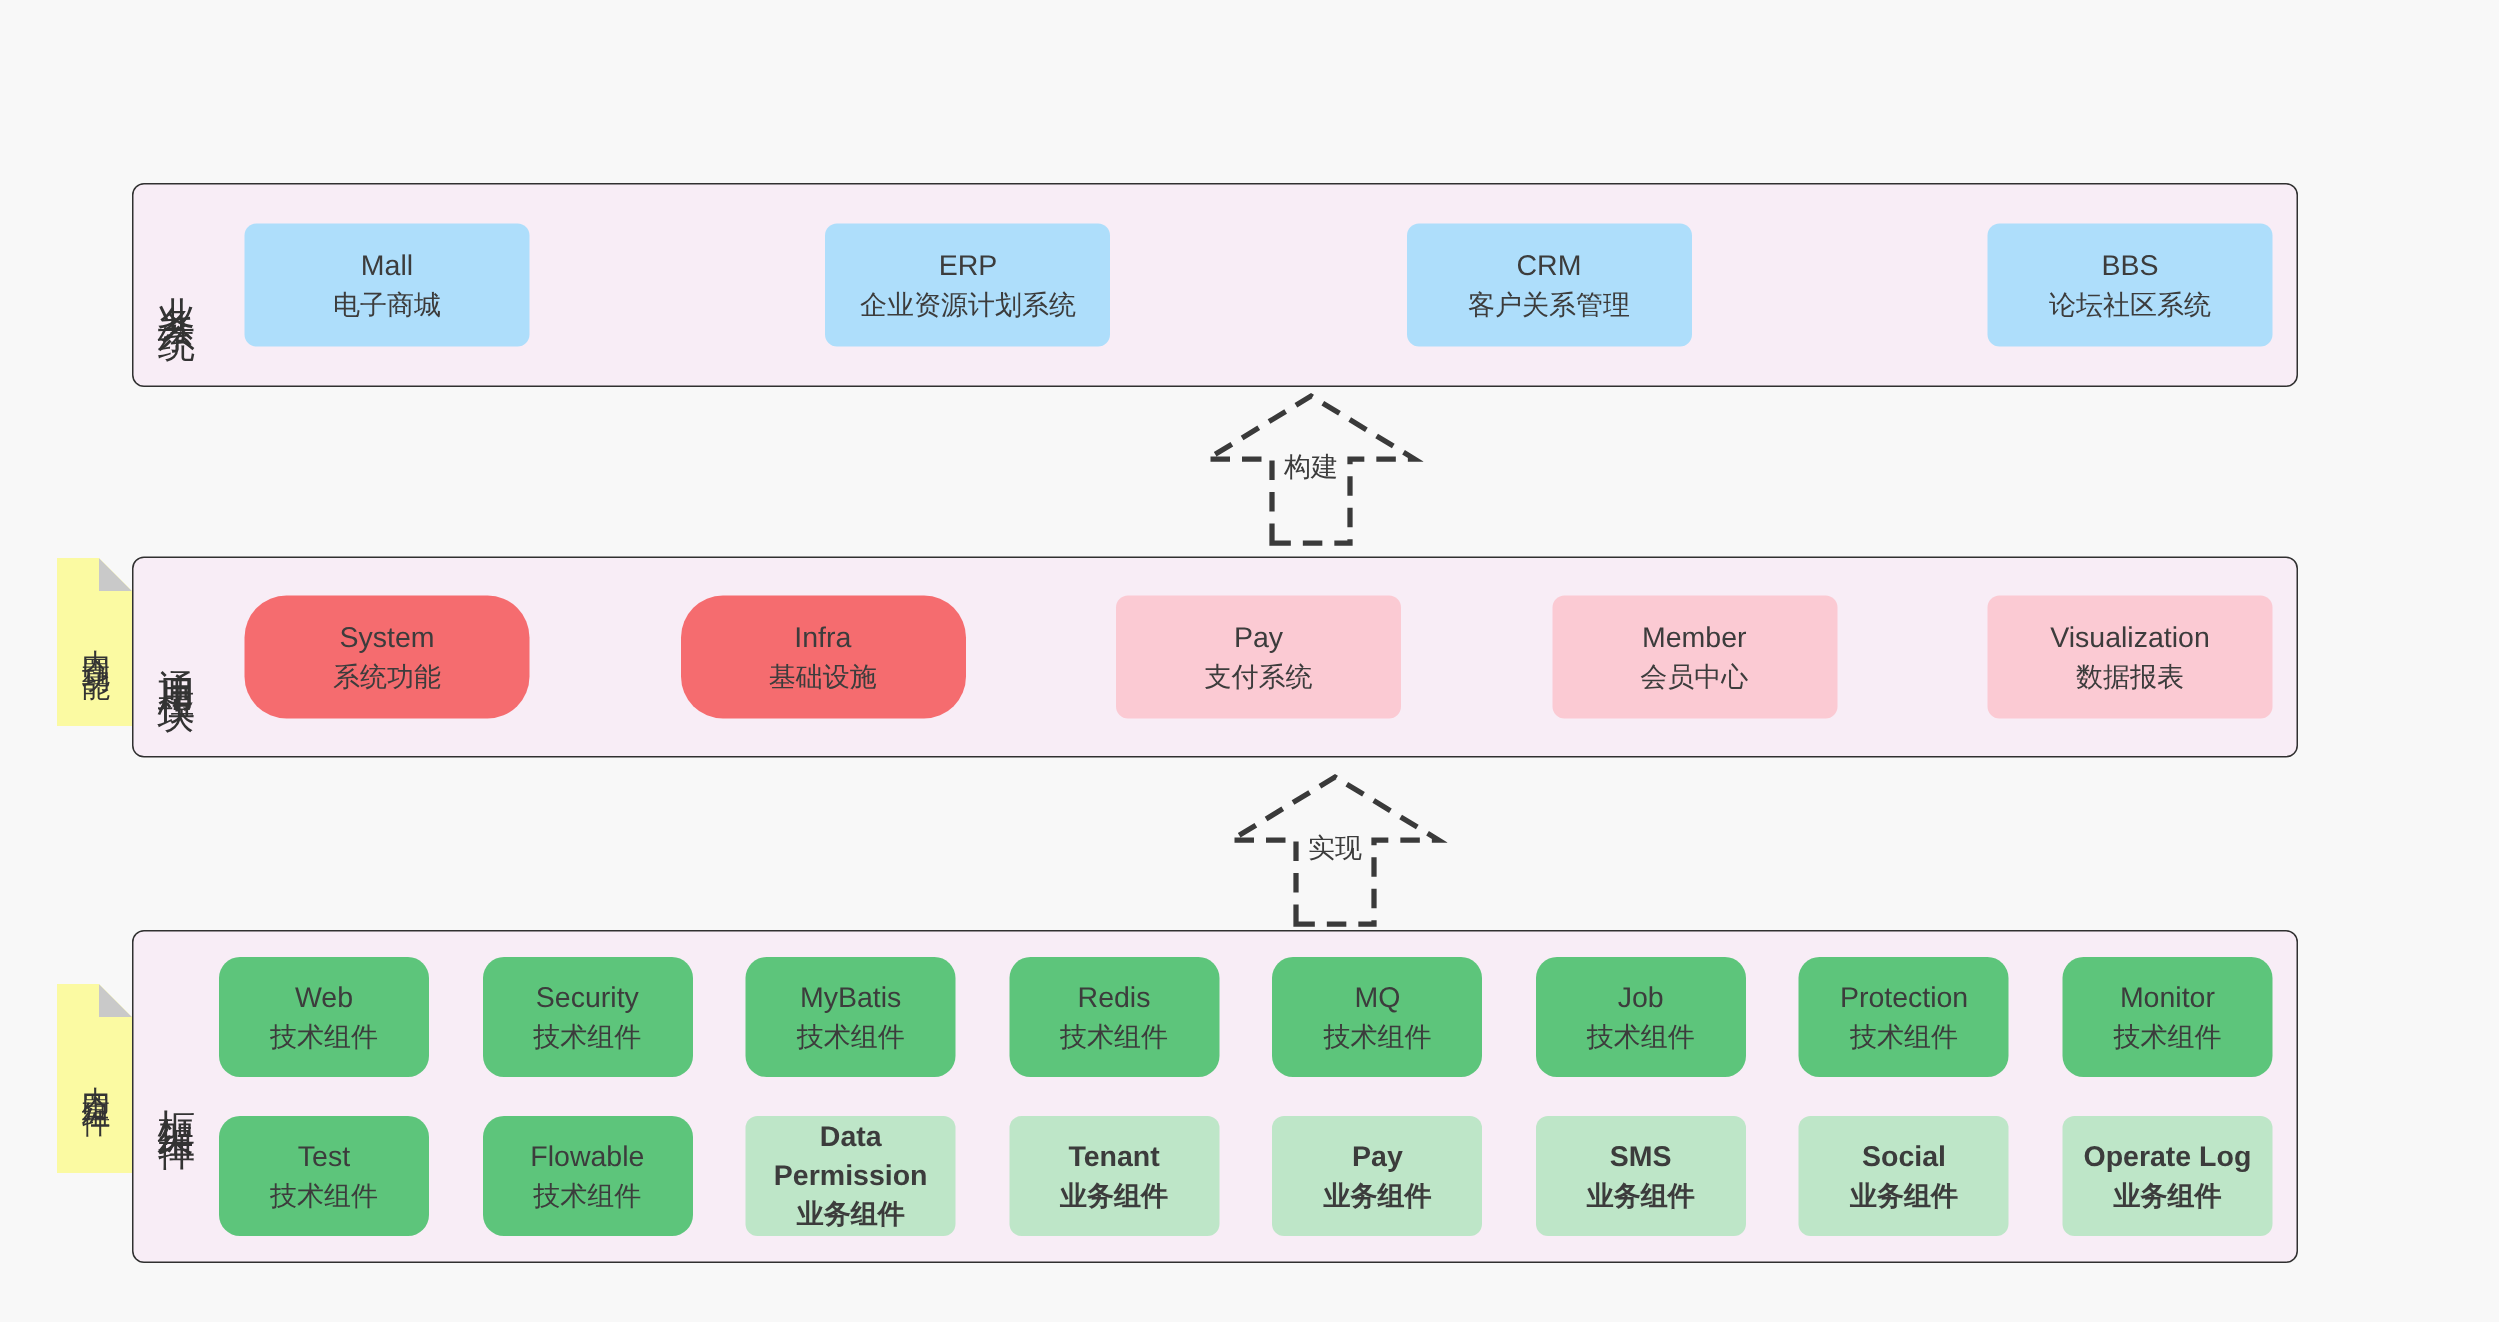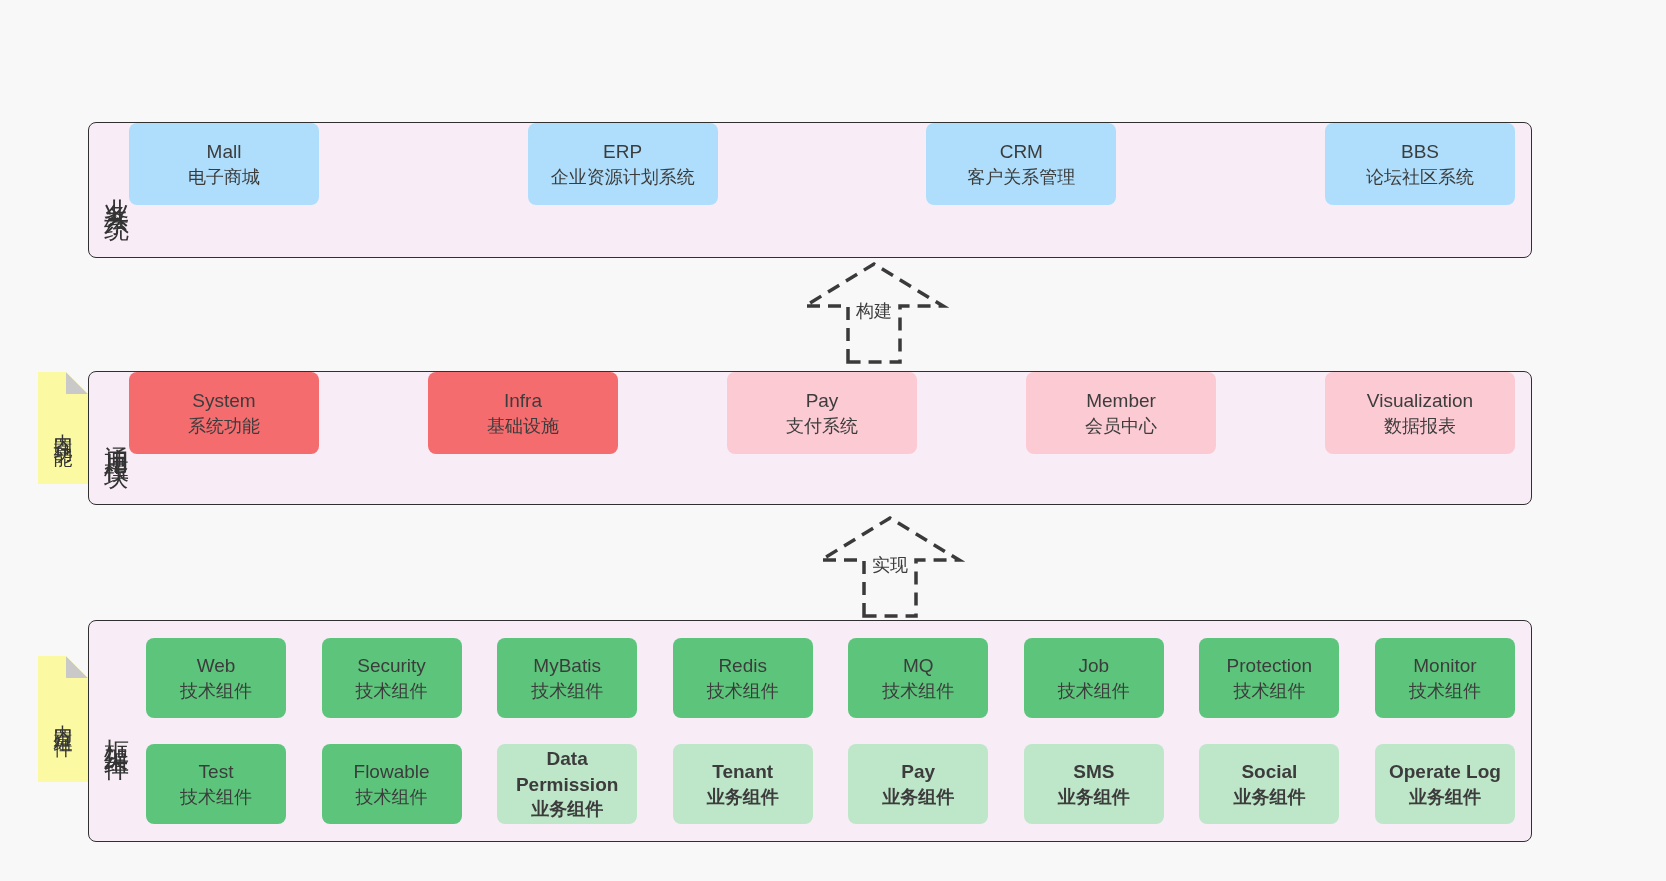--- a/index.html
+++ b/index.html
@@ -27,41 +27,41 @@
   .panel-3{top:620px;height:222px;}
   .rail{
     position:absolute;left:0;top:0;bottom:0;width:57px;
     display:flex;align-items:center;justify-content:center;
   }
   .rail-text{
     writing-mode:vertical-rl;text-orientation:upright;
     font-size:25px;letter-spacing:6px;color:#333;
   }
   .content{
-    margin-left:40px;margin-right:16px;height:100%;
-    display:flex;justify-content:space-between;align-items:flex-start;
+    margin-left:74px;margin-right:16px;height:100%;
+    display:flex;justify-content:space-between;align-items:center;
   }
   .content-rows{
     margin-left:57px;margin-right:16px;height:100%;
     display:flex;flex-direction:column;justify-content:center;gap:26px;
   }
   .row{display:flex;justify-content:space-between;align-items:center;}
   .box{
     border-radius:8px;display:flex;flex-direction:column;
     align-items:center;justify-content:center;text-align:center;
     color:var(--text);line-height:1.35;
   }
   .box .t{font-size:19px;}
   .box .s{font-size:18px;}
   .box-wide{width:190px;height:82px;}
   .box-small{width:140px;height:80px;}
   .blue{background:var(--blue);}
-  .red{background:var(--red);}
+  .red{background:var(--red);border-radius:28px;}
   .pink{background:var(--pink);}
-  .green{background:var(--green);}
+  .green{background:var(--green);border-radius:14px;}
   .lightgreen{background:var(--lightgreen);font-weight:bold;}
   .note{
     position:absolute;left:38px;width:50px;background:var(--note-bg);
     display:flex;align-items:center;justify-content:center;
     clip-path:polygon(0 0,calc(100% - 22px) 0,100% 22px,100% 100%,0 100%);
   }
   .note::after{
     content:"";position:absolute;top:0;right:0;width:22px;height:22px;
     background:var(--note-fold);
     clip-path:polygon(0 0,100% 100%,0 100%);

